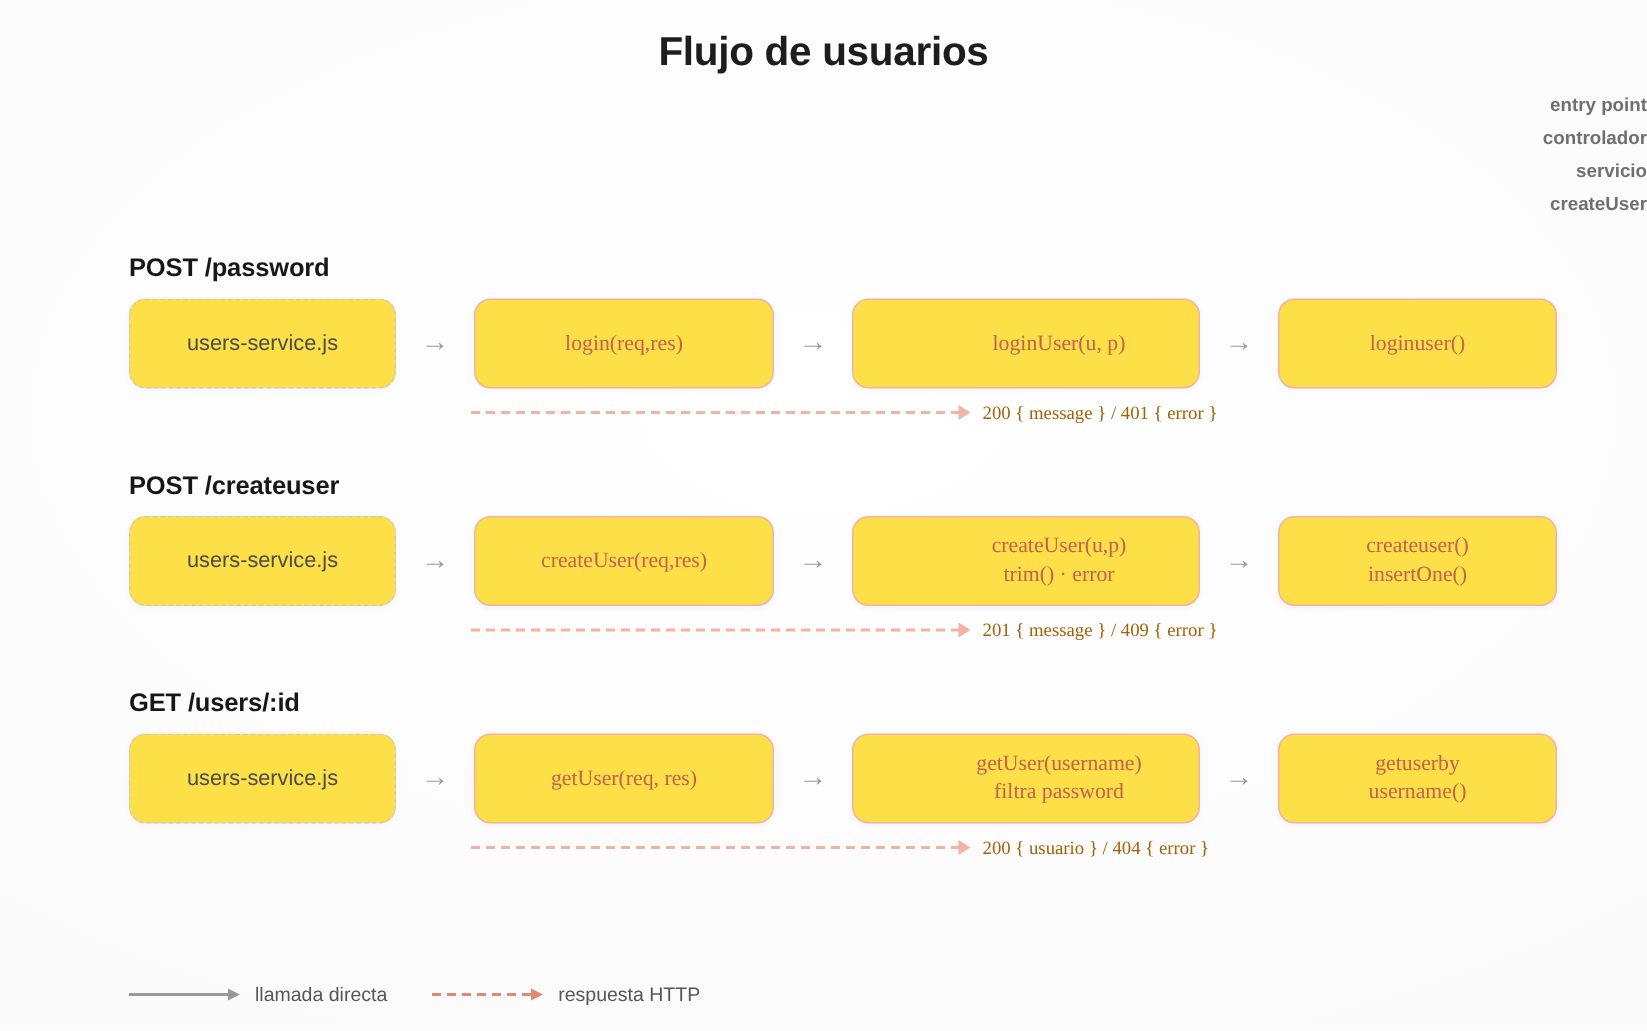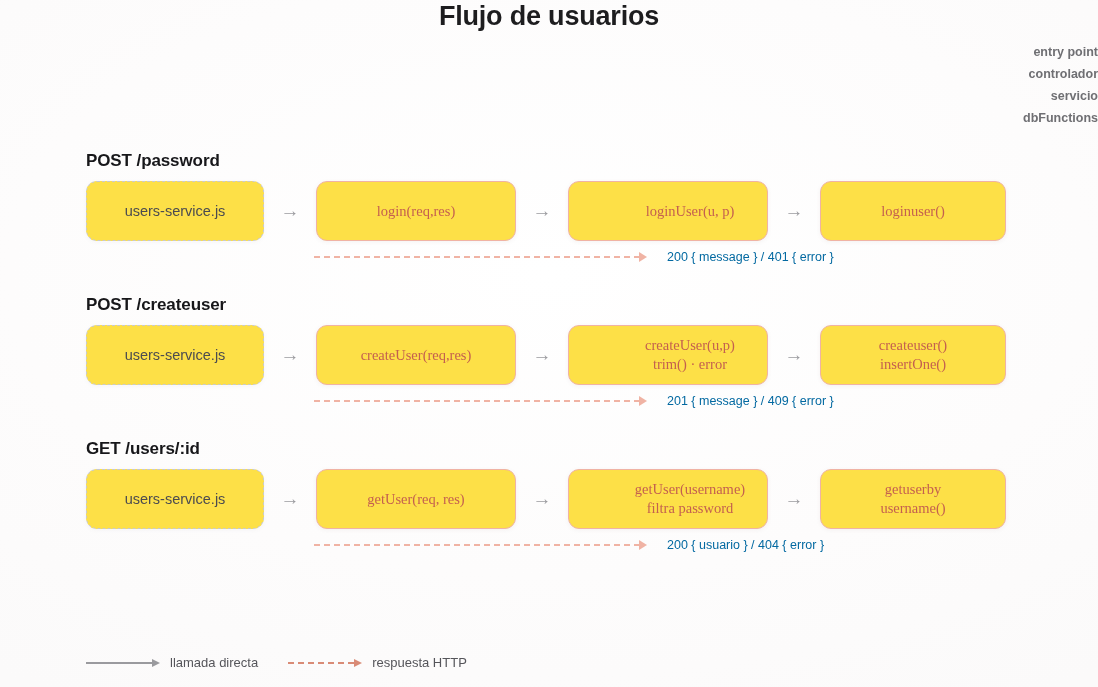--- a/index.html
+++ b/index.html
@@ -15,20 +15,21 @@
     background:
       radial-gradient(ellipse 900px 500px at 50% 40%, #ffffff 0%, #fdfcfc 60%, #fbfafa 100%),
       #ffffff;
     color: #2b2b2b;
     position: relative;
   }
 
   
   .header {
     width: 100%;
+    padding-top: 18px;
     text-align: center;
   }
 
   .diagram-title {
     font-size: 27px;
     font-weight: bold;
     color: #1d1d1f;
     letter-spacing: -0.2px;
     line-height: 1.2;
   }
@@ -90,21 +91,21 @@
     box-shadow: 0 1px 4px rgba(120, 120, 130, 0.06);
   }
 
   .node.step {
     border: 1.3px solid #f0b3a4;
     color: #c4604f;
     font-family: Liberation Serif, serif;
   }
 
   .node.step.w-ctrl { width: 200px; }
-  .node.step.w-svc  { width: 200px; padding-left: 44px; }
+  .node.step.w-svc  { width: 232px; padding-left: 44px; }
   .node.step.w-db   { width: 186px; }
 
   .node .line2 { display: block; }
 
   .arrow {
     color: #9a9a9e;
     font-size: 19px;
     line-height: 1;
     width: 52px;
     text-align: center;
@@ -135,24 +136,25 @@
 
   .resp-line .head {
     width: 0; height: 0;
     border-top: 5px solid transparent;
     border-bottom: 5px solid transparent;
     border-left: 8px solid #f0b3a4;
     margin-left: -1px;
   }
 
   .resp-label {
-    margin-left: 20px;
+    margin-left: 8px;
     font-size: 12.5px;
-    color: #0369a1;
+    color: #a16207;
     white-space: nowrap;
+    font-family: Liberation Serif, serif;
   }
 
   .flow-row.gap { margin-top: 31px; }
 
   
   .bottom-legend {
     position: absolute;
     left: 86px;
     top: 655px;
     display: flex;
@@ -208,21 +210,21 @@
 </style>
 </head>
 <body>
 
 <div class="header">
   <div class="diagram-title">Flujo de usuarios</div>
   <div class="layer-legend">
     <div class="layer-item">entry point</div>
     <div class="layer-item">controlador</div>
     <div class="layer-item">servicio</div>
-    <div class="layer-item">dbFunctions</div>
+    <div class="layer-item">createUser</div>
   </div>
 </div>
 
 <div class="flows">
 
   <div class="flow-row">
     <div class="flow-heading">POST /password</div>
     <div class="nodes">
       <div class="node entry">
         <span>users-service.js</span>

